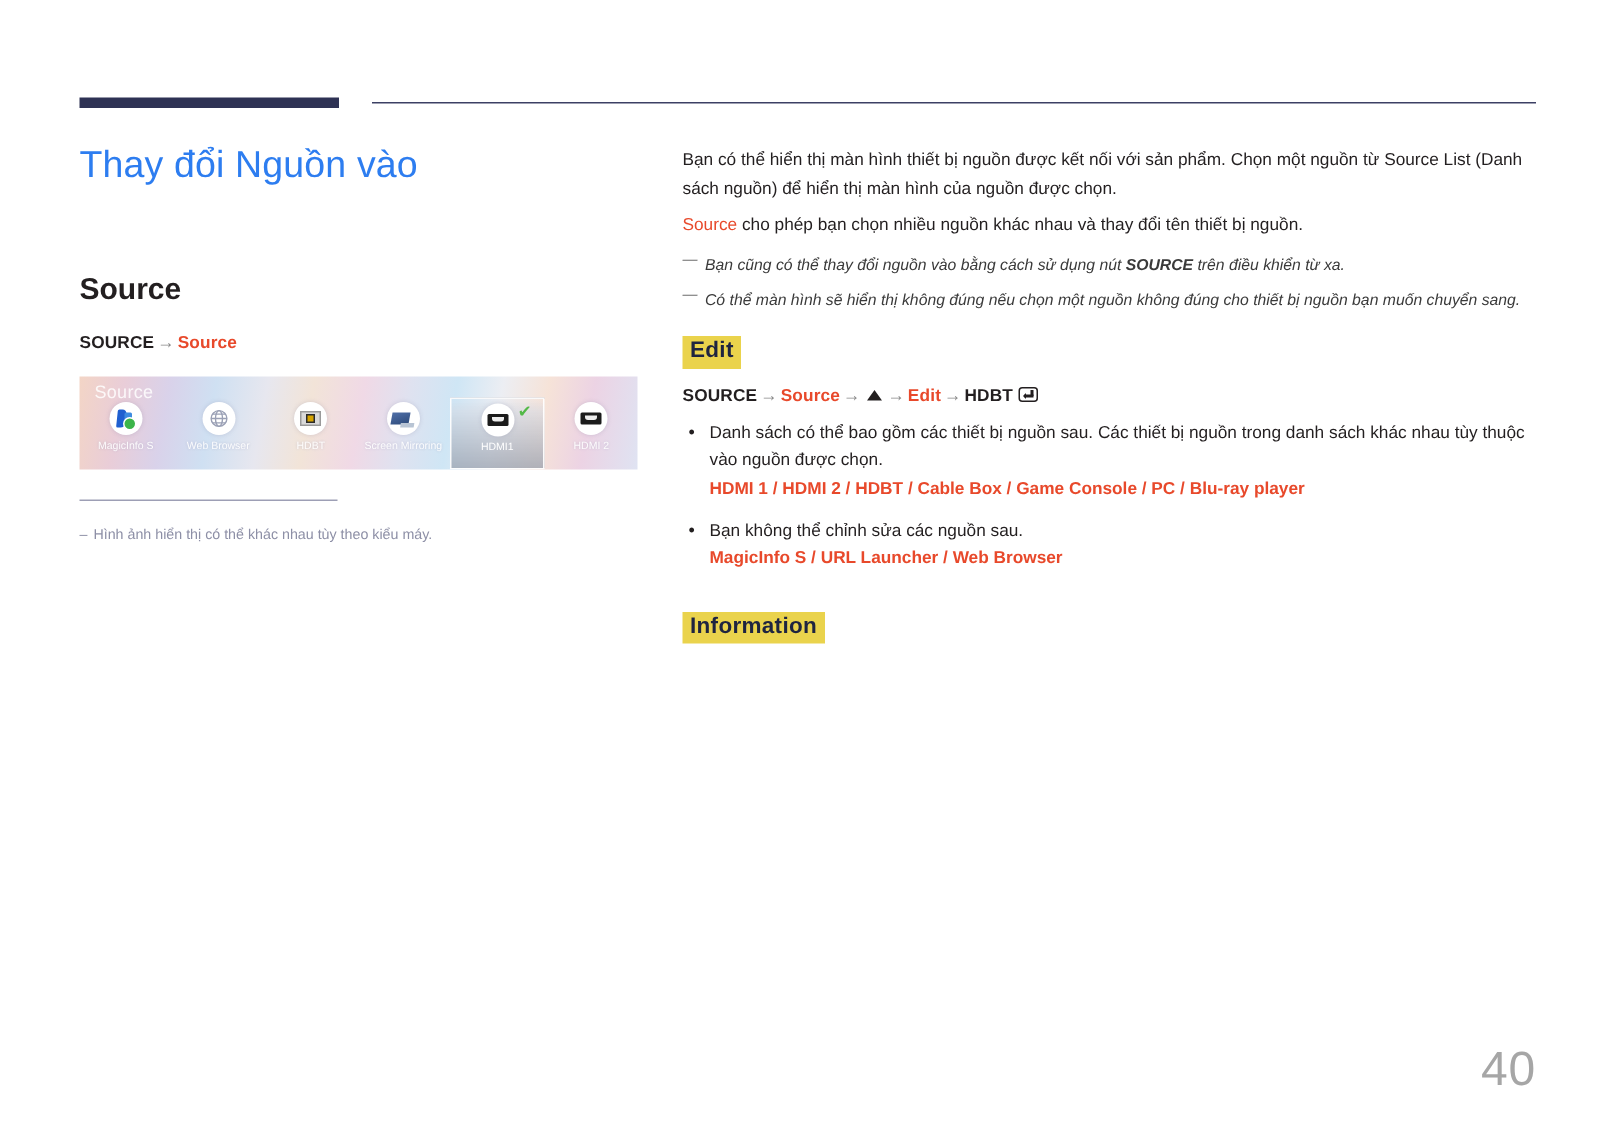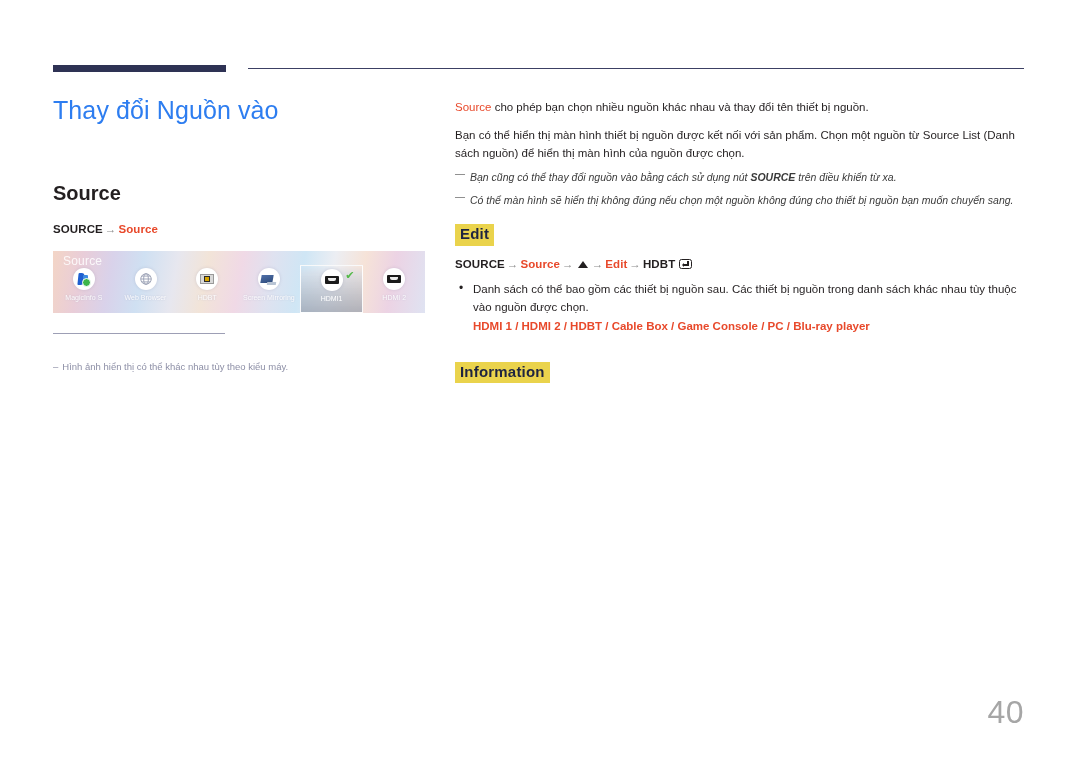--- a/index.html
+++ b/index.html
@@ -224,21 +224,21 @@
   #left-note {
     margin-top: 20px;
     width: 172px;
   }
   #left-note .note-rule {
     height: 1px;
     background: #9d9fb5;
     width: 172px;
   }
   #left-note .note-text {
-    margin-top: 27px;
+    margin-top: 17px;
     font-size: 9.5px;
     color: #8d8fa6;
     line-height: 1.35;
     white-space: nowrap;
   }
   #left-note .note-dash { margin-right: 4px; }
 
   
   #right-column {
     position: absolute;
@@ -471,25 +471,25 @@
     <div class="note-rule"></div>
     <div class="note-text">
       <span class="note-dash">–</span><span>Hình ảnh hiển thị có thể khác nhau tùy theo kiểu máy.</span>
     </div>
   </div>
 
 </div>
 
 <div id="right-column">
 
+  <p class="body-p tight">Bạn có thể hiển thị màn hình thiết bị nguồn được kết nối với sản phẩm. Chọn một nguồn từ Source List (Danh sách nguồn) để hiển thị màn hình của nguồn được chọn.</p>
+
   <p class="body-p">
     <span class="accent">Source</span><span> cho phép bạn chọn nhiều nguồn khác nhau và thay đổi tên thiết bị nguồn.</span>
   </p>
-
-  <p class="body-p tight">Bạn có thể hiển thị màn hình thiết bị nguồn được kết nối với sản phẩm. Chọn một nguồn từ Source List (Danh sách nguồn) để hiển thị màn hình của nguồn được chọn.</p>
 
   <p class="dash-note">
     <span>Bạn cũng có thể thay đổi nguồn vào bằng cách sử dụng nút </span><span class="bold">SOURCE</span><span> trên điều khiển từ xa.</span>
   </p>
 
   <p class="dash-note">
     <span>Có thể màn hình sẽ hiển thị không đúng nếu chọn một nguồn không đúng cho thiết bị nguồn bạn muốn chuyển sang.</span>
   </p>
 
   <div id="edit-badge-wrap">
@@ -498,20 +498,24 @@
     <div class="nav-path-right">
       <span>SOURCE</span><span class="nav-arrow">→</span><span class="nav-accent">Source</span><span class="nav-arrow">→</span><span class="tri-up"></span><span class="nav-arrow">→</span><span class="nav-accent">Edit</span><span class="nav-arrow">→</span><span>HDBT</span><span class="enter-key"><i class="enter-arrow"></i></span>
     </div>
 
 
     <ul class="bullets">
       <li>
         <span>Danh sách có thể bao gồm các thiết bị nguồn sau. Các thiết bị nguồn trong danh sách khác nhau tùy thuộc vào nguồn được chọn.</span><br>
         <span class="sub-accent-line">HDMI 1 / HDMI 2 / HDBT / Cable Box / Game Console / PC / Blu-ray player</span>
       </li>
+      <li>
+        <span>Bạn không thể chỉnh sửa các nguồn sau.</span><br>
+        <span class="sub-accent-line">MagicInfo S / URL Launcher / Web Browser</span>
+      </li>
     </ul>
   </div>
 
   <div id="info-badge-wrap">
     <span class="badge">Information</span>
   </div>
 
 </div>
 
 <div id="page-number">40</div>

